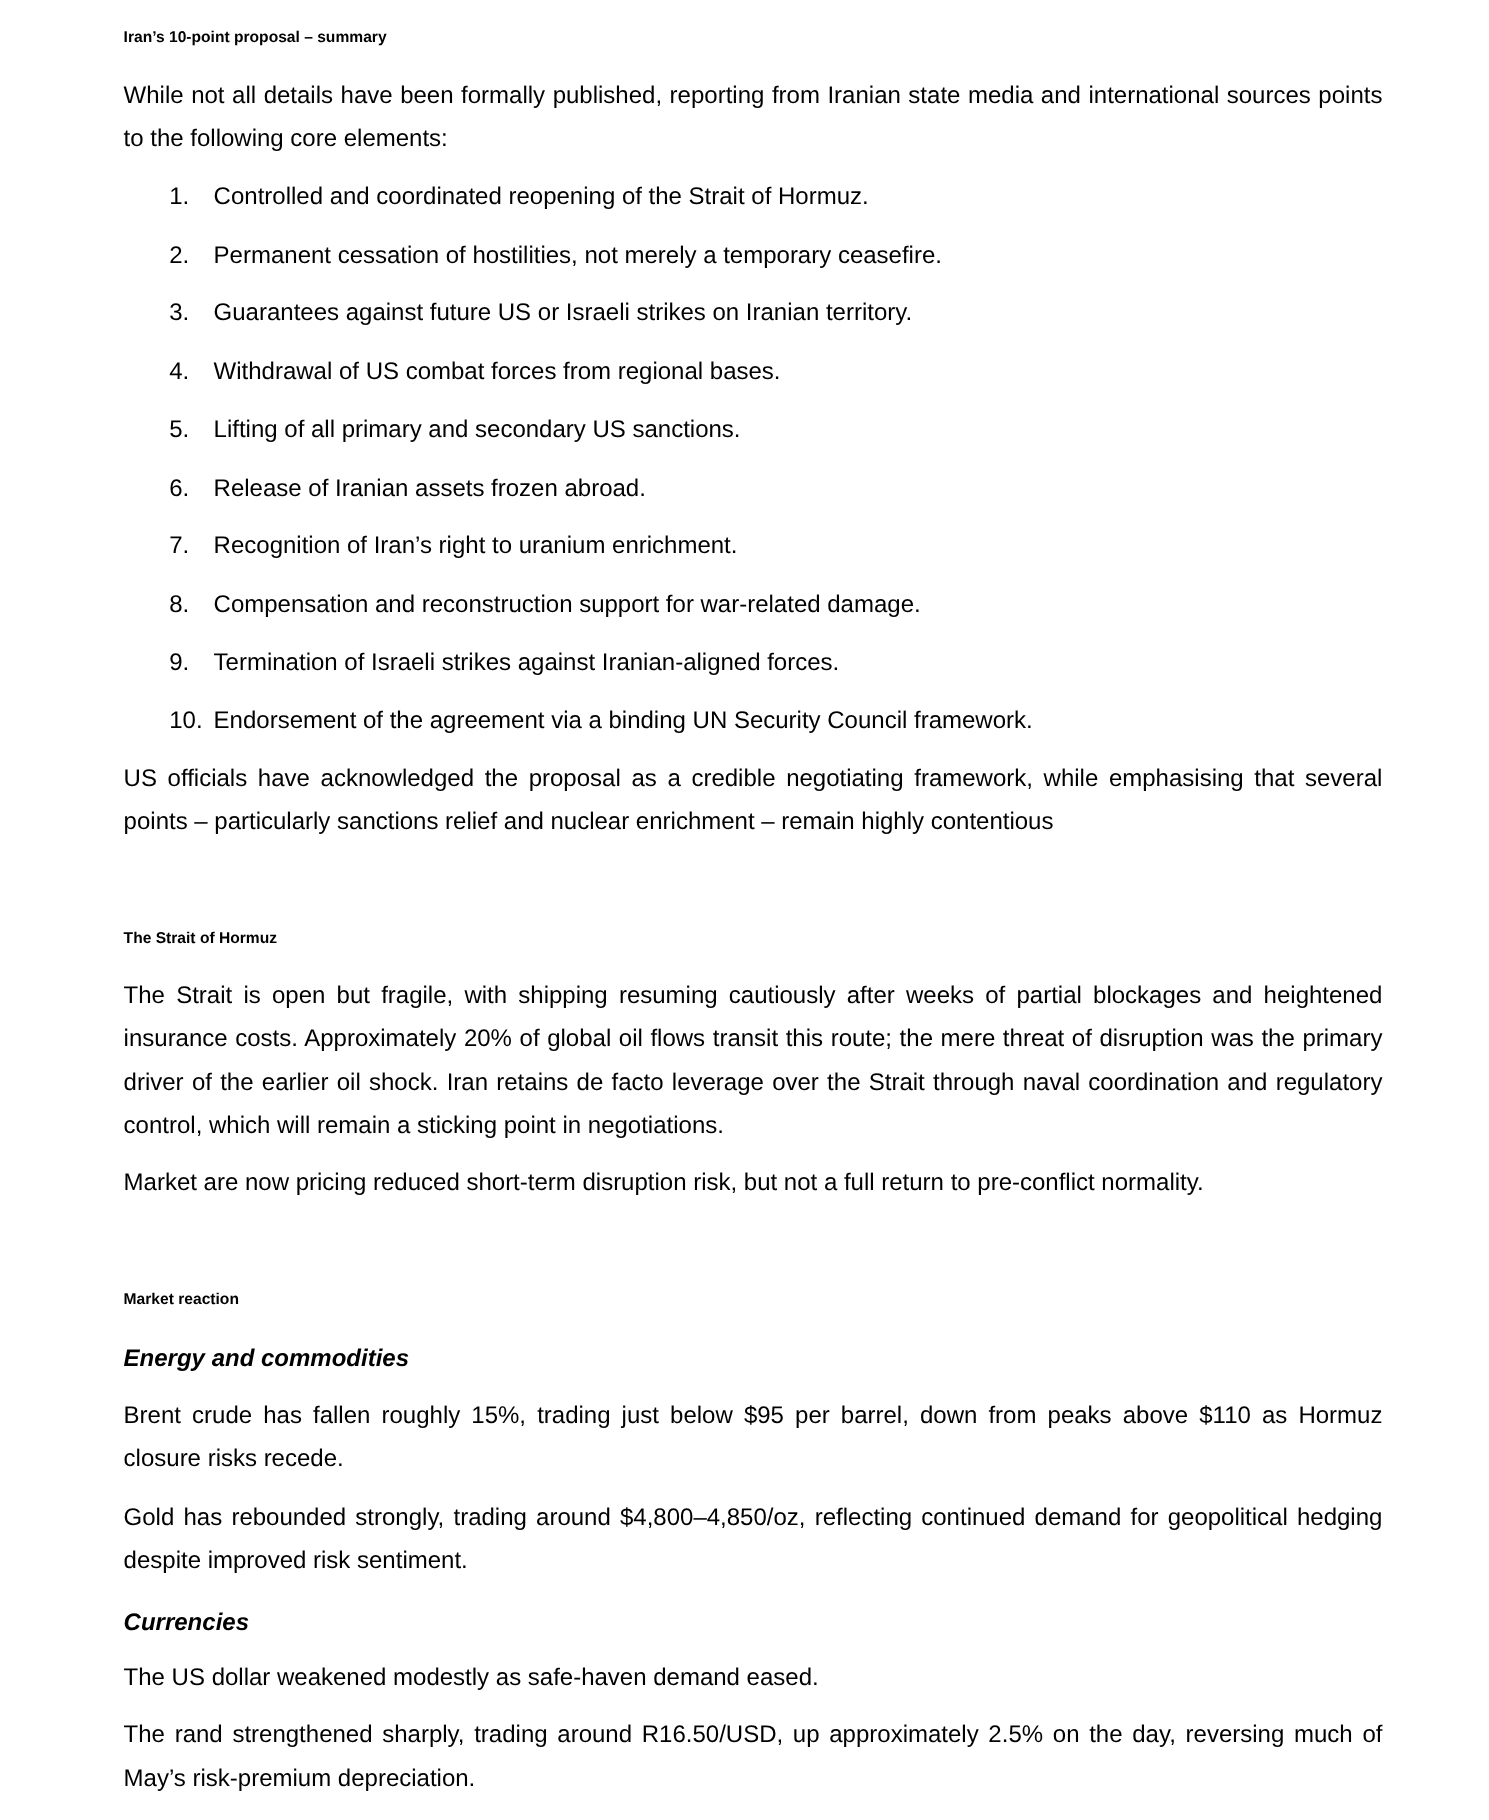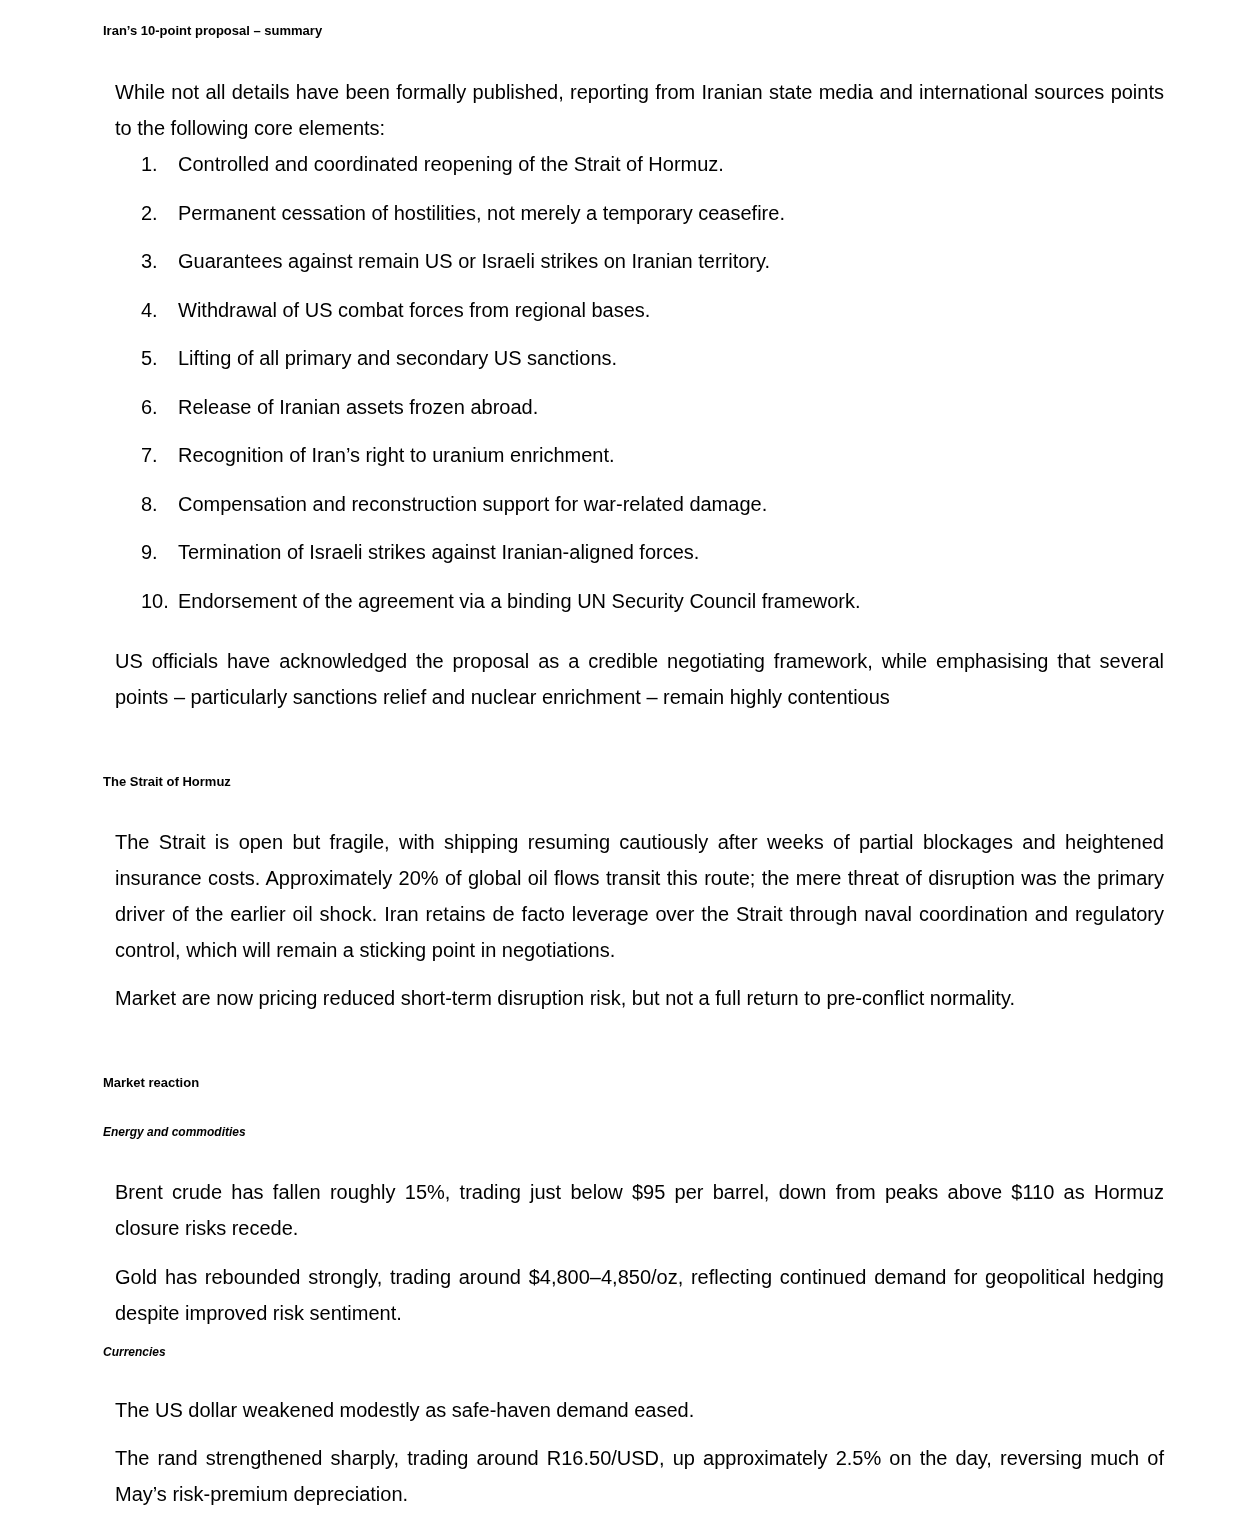--- a/index.html
+++ b/index.html
@@ -21,31 +21,31 @@
       font-weight: bold;
       font-size: 13px;
       line-height: 24px;
       margin: 0;
       position: absolute;
       left: 0;
     }
     .sub {
       font-weight: bold;
       font-style: italic;
-      font-size: 12px;
+      font-size: 20px;
       line-height: 24px;
       margin: 0;
       position: absolute;
       left: 0;
       text-align: right;
     }
     .p {
       font-size: 20px;
       line-height: 36px;
-      margin: 12px;
+      margin: 0;
       text-align: justify;
       position: absolute;
       left: 0;
       width: 1049px;
     }
     .p.last-left { text-align-last: left; }
     .list {
       position: absolute;
       left: 0;
       top: 146px;
@@ -83,21 +83,21 @@
     <li class="li">
         <span class="num">1.</span>
         <span class="txt">Controlled and coordinated reopening of the Strait of Hormuz.</span>
       </li>
     <li class="li">
         <span class="num">2.</span>
         <span class="txt">Permanent cessation of hostilities, not merely a temporary ceasefire.</span>
       </li>
     <li class="li">
         <span class="num">3.</span>
-        <span class="txt">Guarantees against remain US or Israeli strikes on Iranian territory.</span>
+        <span class="txt">Guarantees against future US or Israeli strikes on Iranian territory.</span>
       </li>
     <li class="li">
         <span class="num">4.</span>
         <span class="txt">Withdrawal of US combat forces from regional bases.</span>
       </li>
     <li class="li">
         <span class="num">5.</span>
         <span class="txt">Lifting of all primary and secondary US sanctions.</span>
       </li>
     <li class="li">

